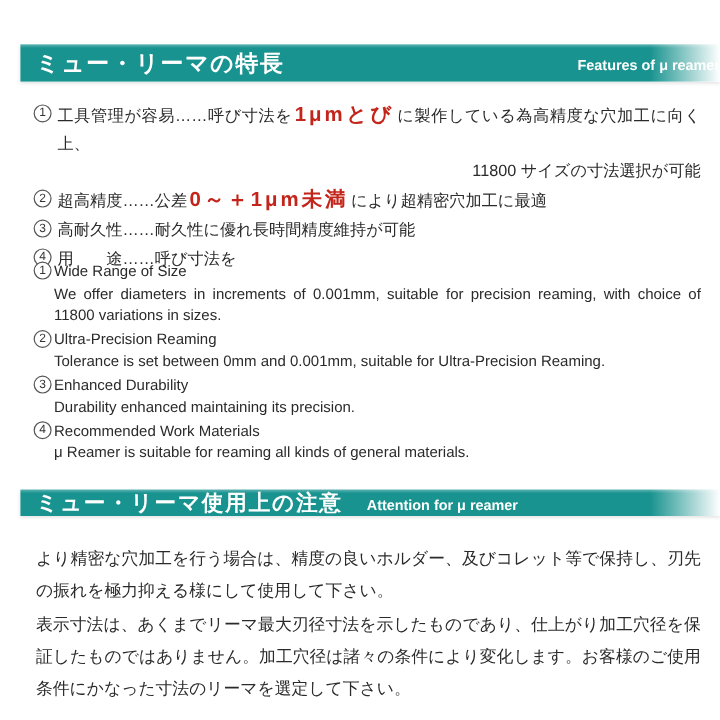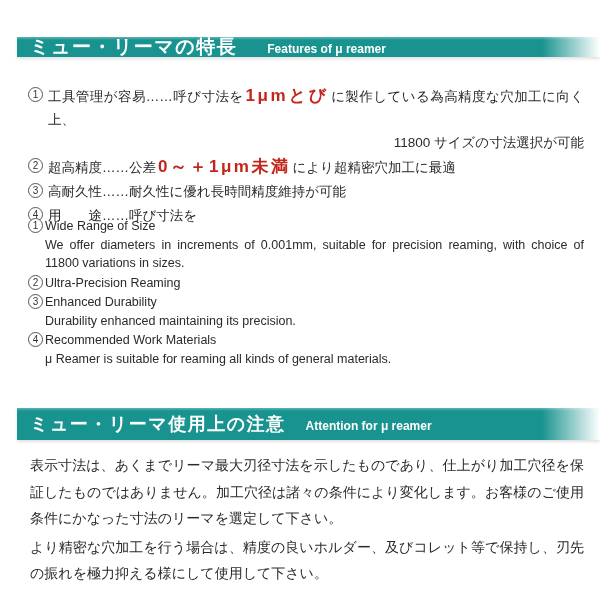--- a/index.html
+++ b/index.html
@@ -15,22 +15,22 @@
   .title-bar {
     position:absolute;
     left:17px; right:0;
     display:flex;
     align-items:center;
     background:
       linear-gradient(to bottom, rgba(255,255,255,0.30) 0px, rgba(255,255,255,0) 3px),
       linear-gradient(to right, #18938f 0%, #18938f 90%, #ffffff 100%);
     box-shadow:0 2px 3px rgba(0,0,0,0.12);
   }
-  .bar-features { top:37px; height:20px; }
-  .bar-attention { top:408px; height:32px; }
+  .bar-features { top:37px; height:31px;justify-content:space-between; }
+  .bar-attention { top:408px; height:22px; }
   .bar-title-jp {
     color:#ffffff;
     font-weight:bold;
     font-size:19px;
     letter-spacing:1.5px;
     margin-left:13px;
     white-space:nowrap;
   }
   .bar-title-en {
     color:#ffffff;
@@ -134,20 +134,21 @@
     <span class="circle">1</span>
     <div class="en-text">
       <div class="en-heading">Wide Range of Size</div>
       <div class="en-body">We offer diameters in increments of 0.001mm, suitable for precision reaming, with choice of 11800 variations in sizes.</div>
     </div>
   </div>
   <div class="en-item">
     <span class="circle">2</span>
     <div class="en-text">
       <div class="en-heading">Ultra-Precision Reaming</div>
+      <div class="en-body">Tolerance is set between 0mm and 0.001mm, suitable for Ultra-Precision Reaming.</div>
     </div>
   </div>
   <div class="en-item">
     <span class="circle">3</span>
     <div class="en-text">
       <div class="en-heading">Enhanced Durability</div>
       <div class="en-body">Durability enhanced maintaining its precision.</div>
     </div>
   </div>
   <div class="en-item">
@@ -158,15 +159,15 @@
     </div>
   </div>
 </div>
 
 <div class="title-bar bar-attention">
   <span class="bar-title-jp" style="font-size:18px;">ミュー・リーマ使用上の注意</span>
   <span class="bar-title-en" style="margin-left:20px;">Attention for μ reamer</span>
 </div>
 
 <div class="notes">
+  <p class="note-p">より精密な穴加工を行う場合は、精度の良いホルダー、及びコレット等で保持し、刃先の振れを極力抑える様にして使用して下さい。</p>
   <p class="note-p">表示寸法は、あくまでリーマ最大刃径寸法を示したものであり、仕上がり加工穴径を保証したものではありません。加工穴径は諸々の条件により変化します。お客様のご使用条件にかなった寸法のリーマを選定して下さい。</p>
-  <p class="note-p">より精密な穴加工を行う場合は、精度の良いホルダー、及びコレット等で保持し、刃先の振れを極力抑える様にして使用して下さい。</p>
 </div>
 
 </body></html>

